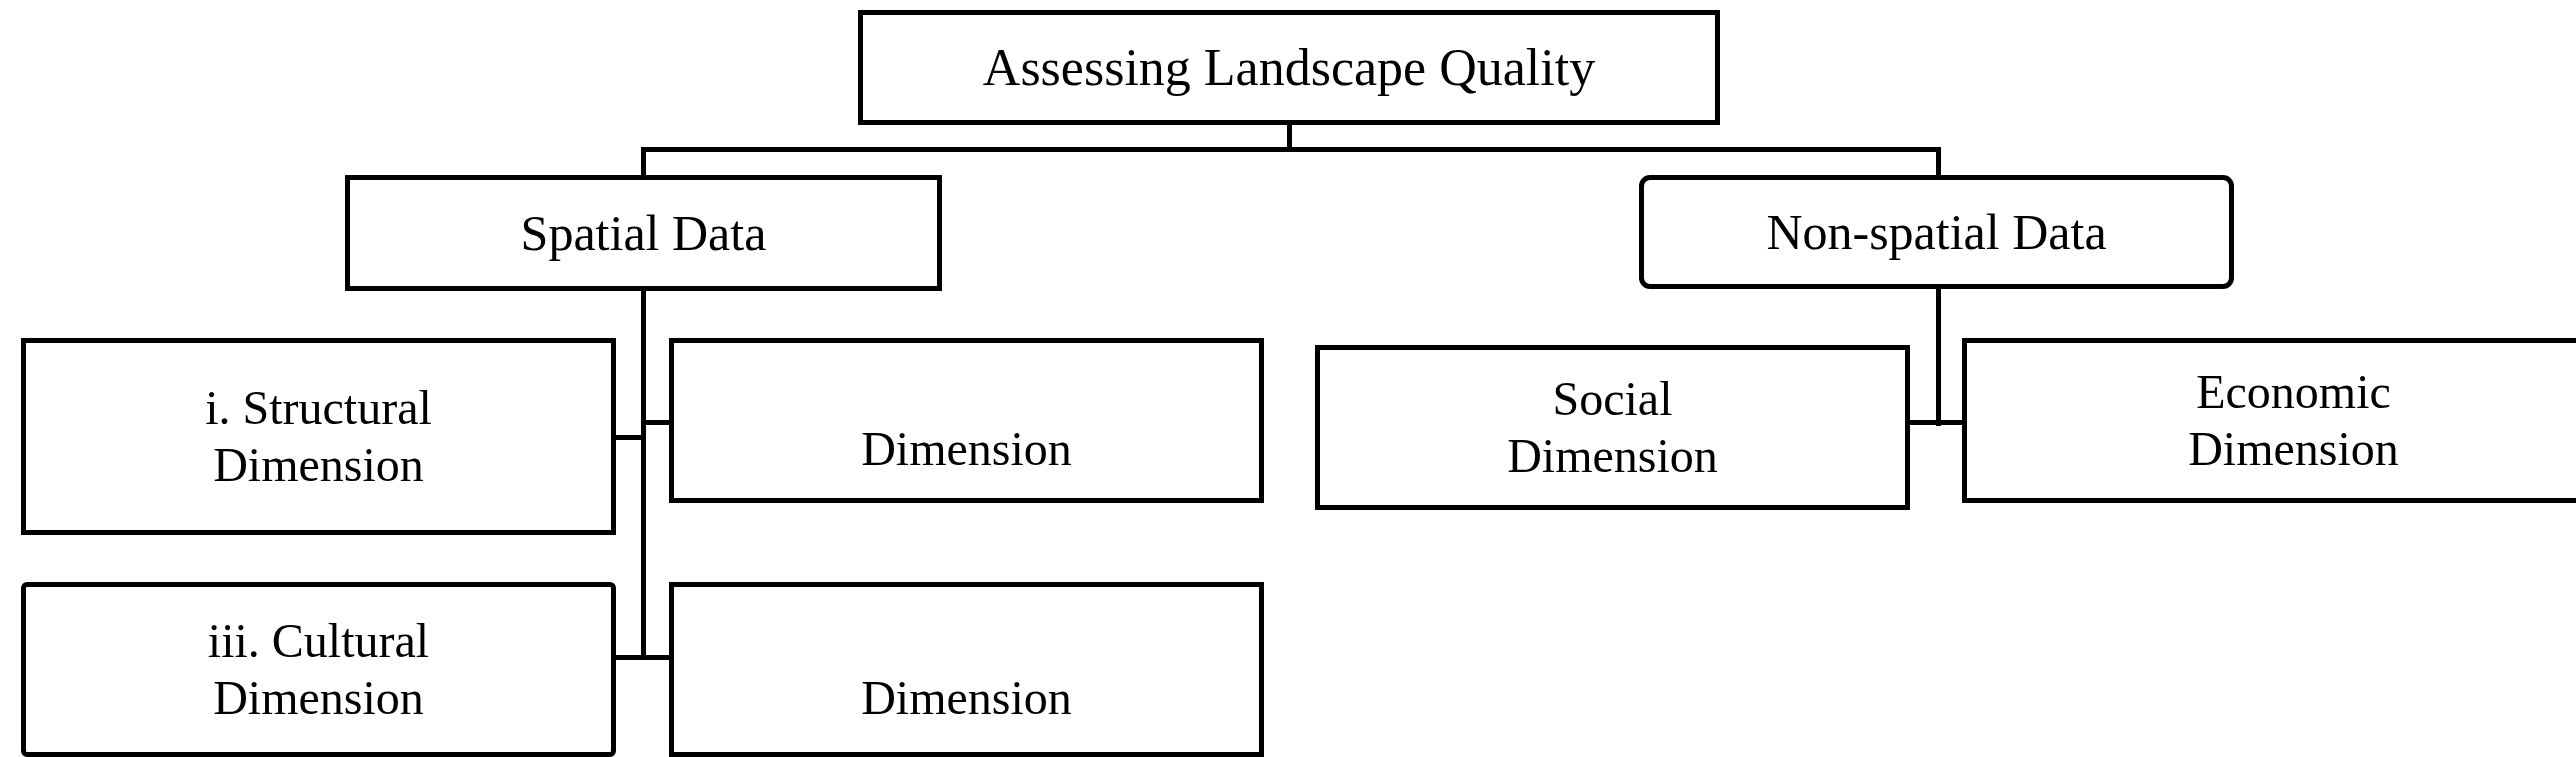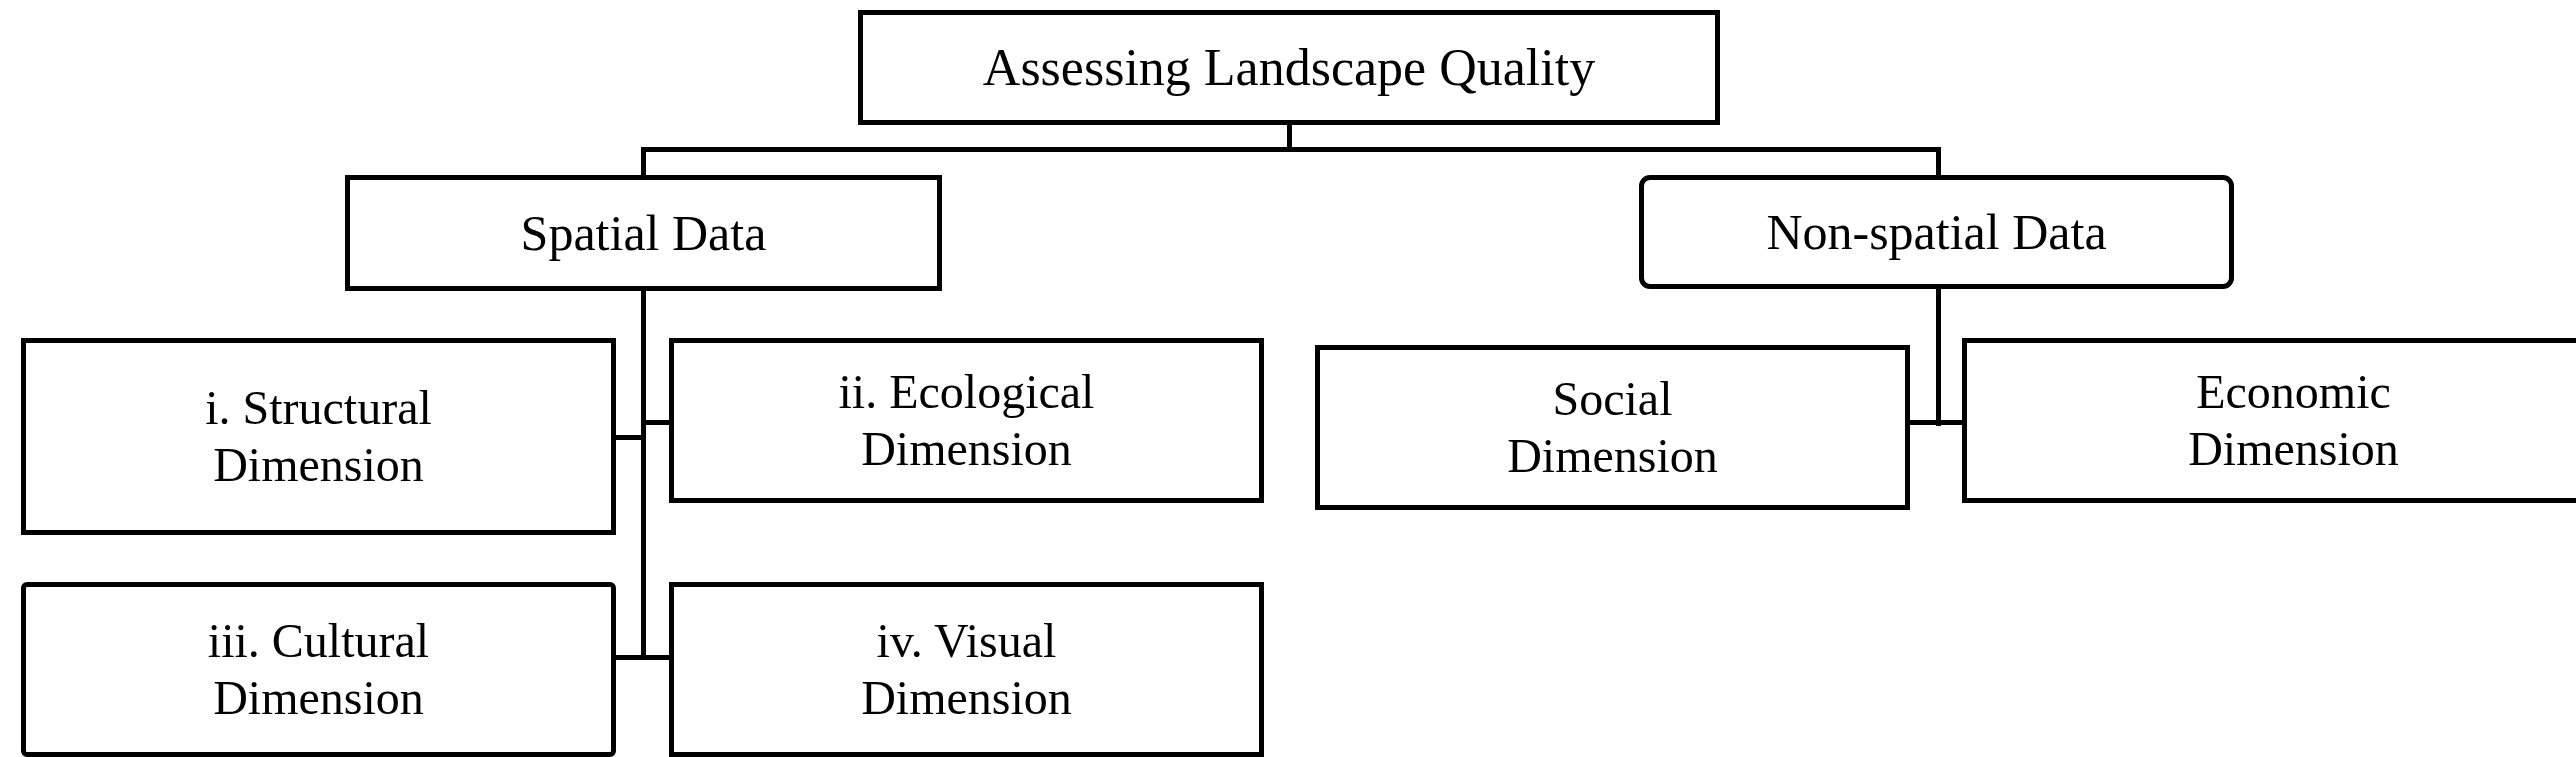--- a/index.html
+++ b/index.html
@@ -85,21 +85,21 @@
 
   <div class="node lvl3" style="left:21px; top:338px; width:595px; height:197px;">
     <span class="label">
       <span>i. Structural</span><br>
       <span>Dimension</span>
     </span>
   </div>
 
   <div class="node lvl3" style="left:669px; top:338px; width:595px; height:165px;">
     <span class="label">
-      <span>ii. Ecological</span><br>
+      <br>
       <span>Dimension</span>
     </span>
   </div>
 
   <div class="node lvl3" style="left:1315px; top:338px; width:595px; height:165px;margin-top:7px;">
     <span class="label">
       <span>Social</span><br>
       <span>Dimension</span>
     </span>
   </div>
@@ -113,19 +113,19 @@
 
   <div class="node lvl3" style="left:21px; top:582px; width:595px; height:175px;border-radius:6px;">
     <span class="label">
       <span>iii. Cultural</span><br>
       <span>Dimension</span>
     </span>
   </div>
 
   <div class="node lvl3" style="left:669px; top:582px; width:595px; height:175px;">
     <span class="label">
-      <span>iv. Visual</span><br>
+      <br>
       <span>Dimension</span>
     </span>
   </div>
 
 </div>
 
 
 </body></html>

